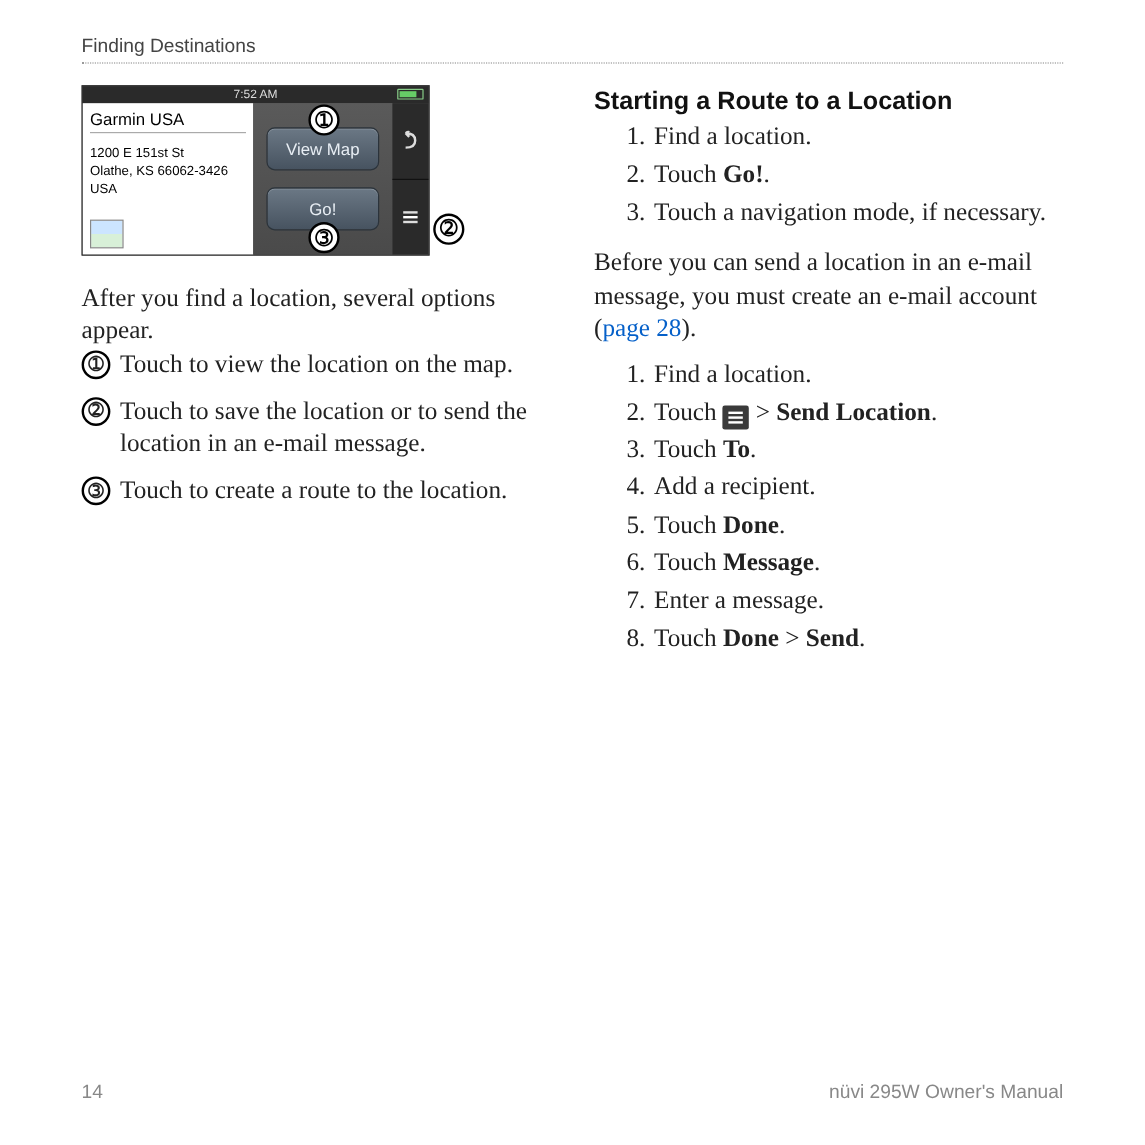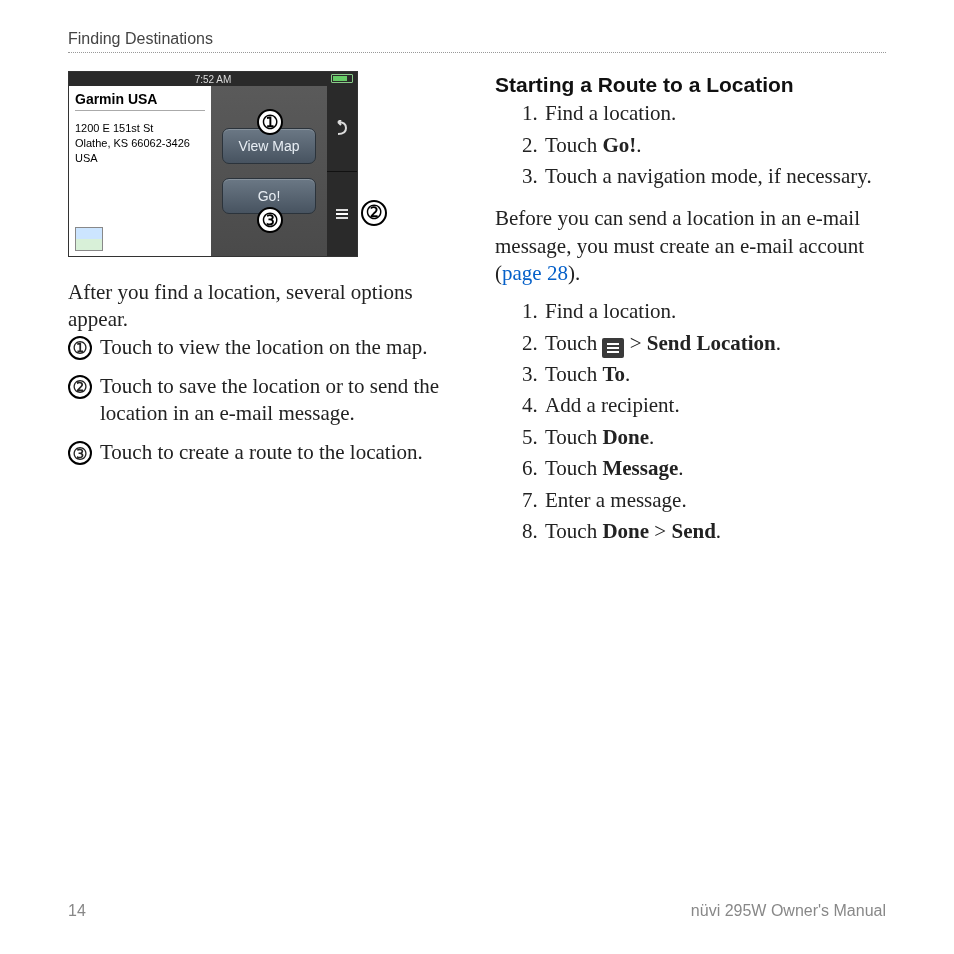--- a/index.html
+++ b/index.html
@@ -44,21 +44,21 @@
     font-weight: bold;
     font-size: 21px;
     line-height: 1.15;
     margin-bottom: 2px;
     color: #111;
     margin-top: 2px;
   }
   .device-shot {
     border: 1px solid #333;
     width: 290px;
-    height: 186px;
+    height: 142px;
     background: #444;
     position: relative;
     margin-bottom: 22px;
     overflow: visible;
   }
   .device-top {
     position: absolute;
     top: 0; left: 0; right: 0; height: 14px;
     background: #2a2a2a;
     display: flex;
@@ -92,21 +92,21 @@
   }
   .device-left {
     flex: 0 0 142px;
     background: #fff;
     padding: 5px 6px;
     font-family: Arial, sans-serif;
     display: flex;
     flex-direction: column;
   }
   .loc-title {
-    font-weight: bold;
+    font-weight: normal;
     font-size: 14px;
     color: #000;
     border-bottom: 1px solid #aaa;
     padding-bottom: 3px;
     margin-bottom: 10px;
   }
   .loc-addr {
     font-size: 11px;
     line-height: 1.35;
     color: #000;

